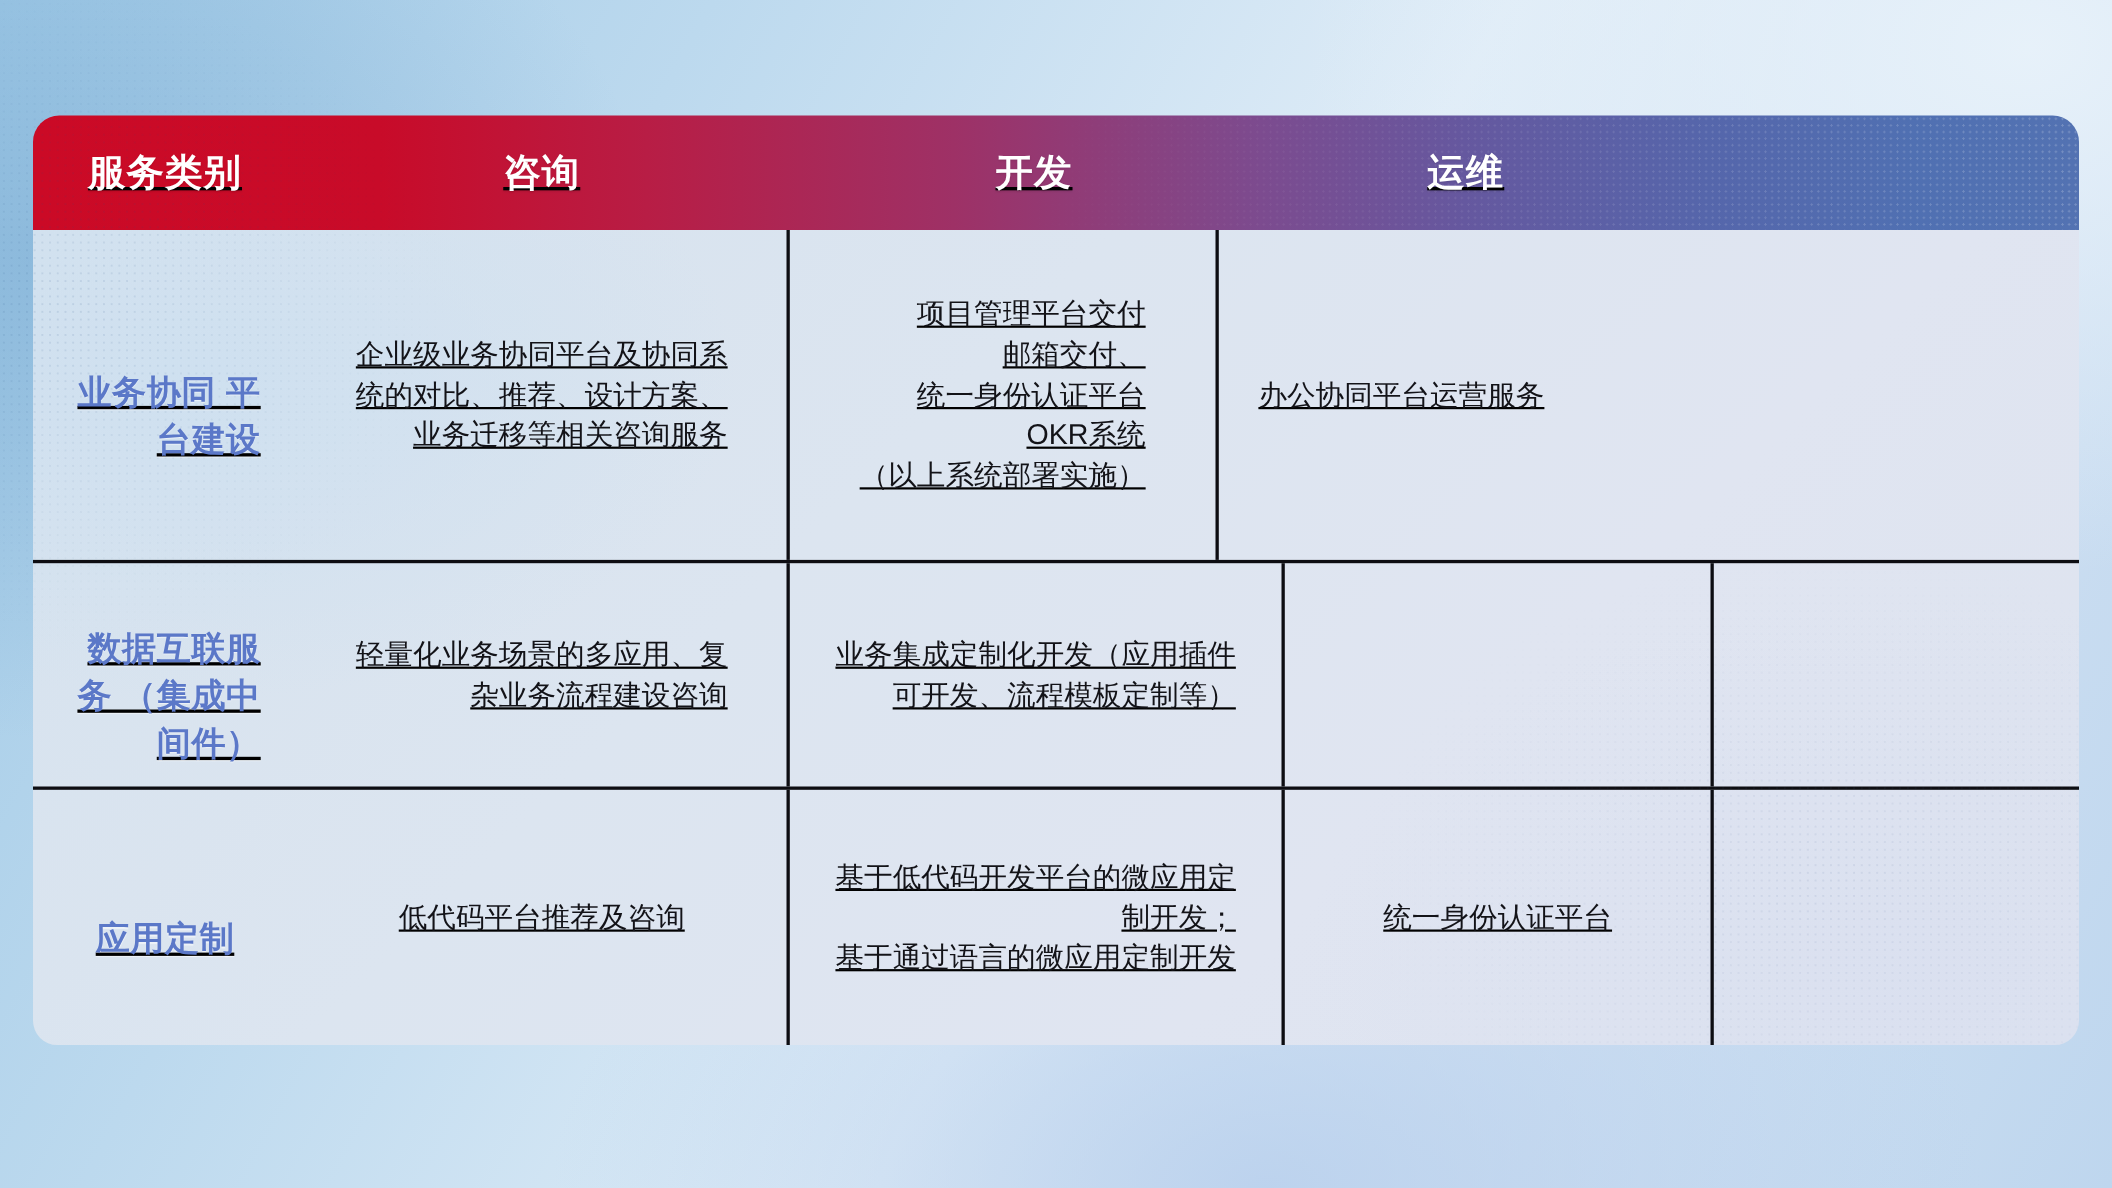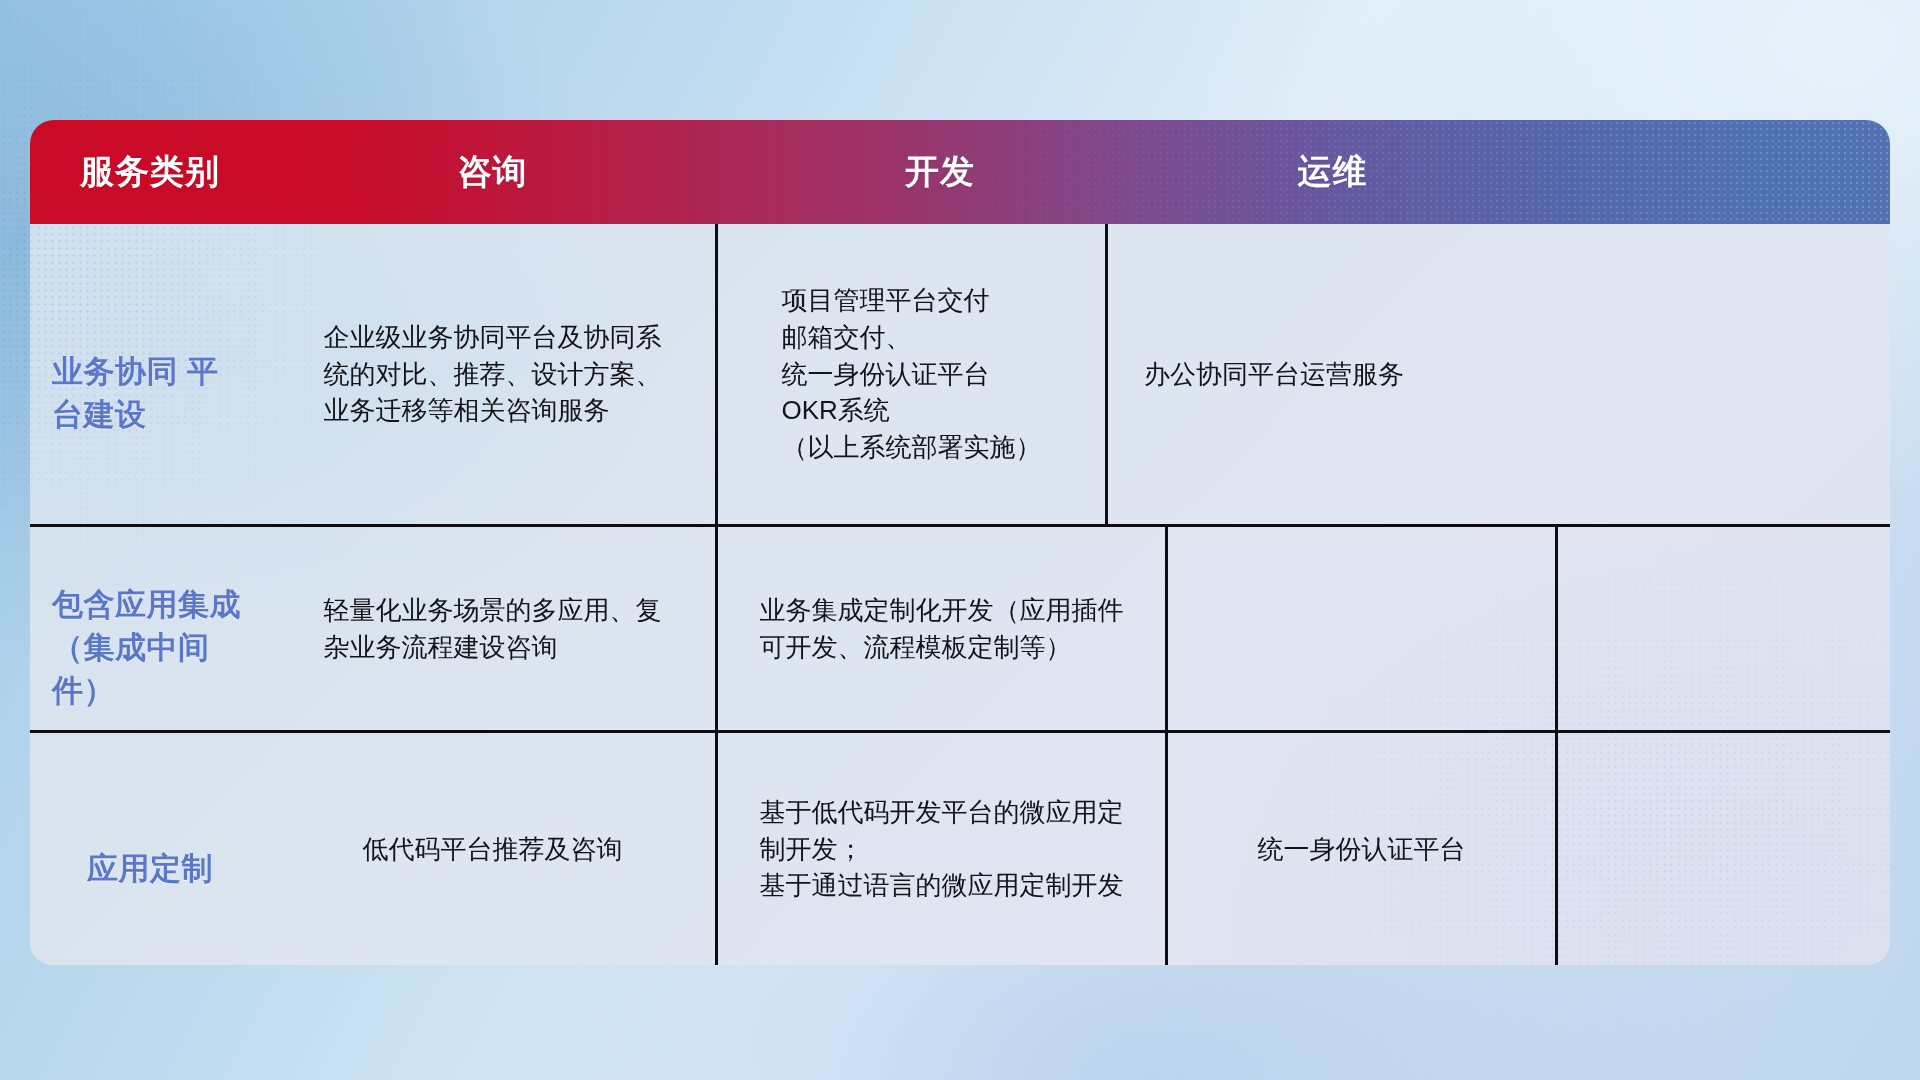--- a/index.html
+++ b/index.html
@@ -20,21 +20,21 @@
     content:"";position:absolute;inset:0;pointer-events:none;
     background-image:radial-gradient(rgba(40,80,130,.14) 1px, transparent 1.3px);
     background-size:7px 7px;
     -webkit-mask-image:radial-gradient(ellipse 520px 460px at 3% 26%, #000 0%, transparent 70%);
     mask-image:radial-gradient(ellipse 520px 460px at 3% 26%, #000 0%, transparent 70%);
     opacity:.85;
   }
 
   
   #table{
-    position:absolute;left:30px;top:120px;width:1860px;
+    position:absolute;left:30px;top:105px;width:1860px;text-decoration:underline;
   }
   #thead{
     position:relative;height:104px;
     border-radius:24px 24px 0 0;
     background:linear-gradient(90deg,
        #cb0a26 0%, #c80b29 17%, #b81d45 30%,
        #9e3166 45%, #7c4b8f 60%, #65589f 70%,
        #5566ab 82%, #5070b2 92%, #5372b2 100%);
     display:flex;align-items:center;
     overflow:hidden;
@@ -72,22 +72,22 @@
 
   .row{
     position:relative;display:flex;align-items:stretch;
     border-top:3px solid #0d0d12;
   }
   .row:first-child{border-top:none;}
 
   .cell{
     position:relative;
     display:flex;align-items:center;justify-content:center;
-    text-align:left;
-    padding:14px 22px;
+    text-align:right;
+    padding:14px 33px;
     box-sizing:border-box;
     z-index:2;
   }
   .cell + .cell{ border-left:3px solid #0d0d12; }
   .cell.c0 + .cell{ border-left:none; }
 
   
   .c0{width:685px;}   
   .c-label{width:240px;}
   .c-consult{width:445px;}
@@ -143,21 +143,21 @@
 OKR系统
 （以上系统部署实施）</span>
         </div>
         <div class="cell c-ops">
           <span class="body-text">办公协同平台运营服务</span>
         </div>
       </div>
 
       <div class="row r2">
         <div class="cell c0 c-label">
-          <span class="row-label">包含应用集成
+          <span class="row-label">数据互联服务
 （集成中间件）</span>
         </div>
         <div class="cell c-consult">
           <span class="body-text">轻量化业务场景的多应用、复
 杂业务流程建设咨询</span>
         </div>
         <div class="cell c-dev">
           <span class="body-text">业务集成定制化开发（应用插件
 可开发、流程模板定制等）</span>
         </div>

